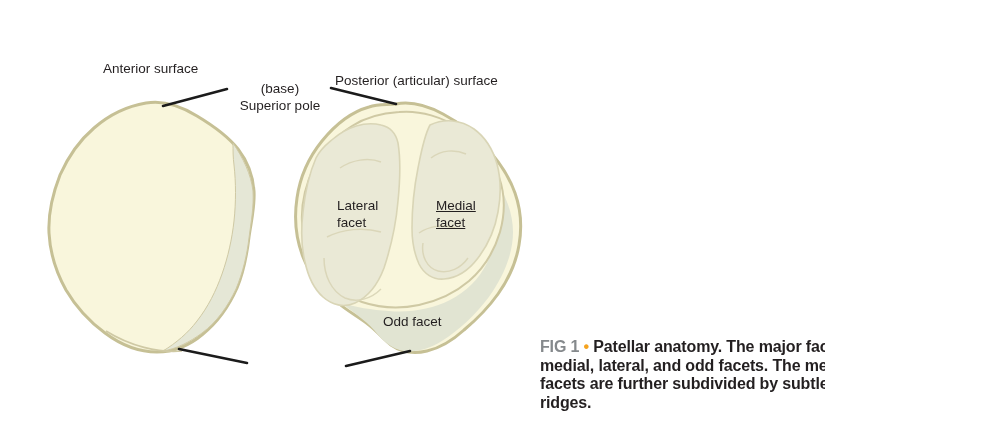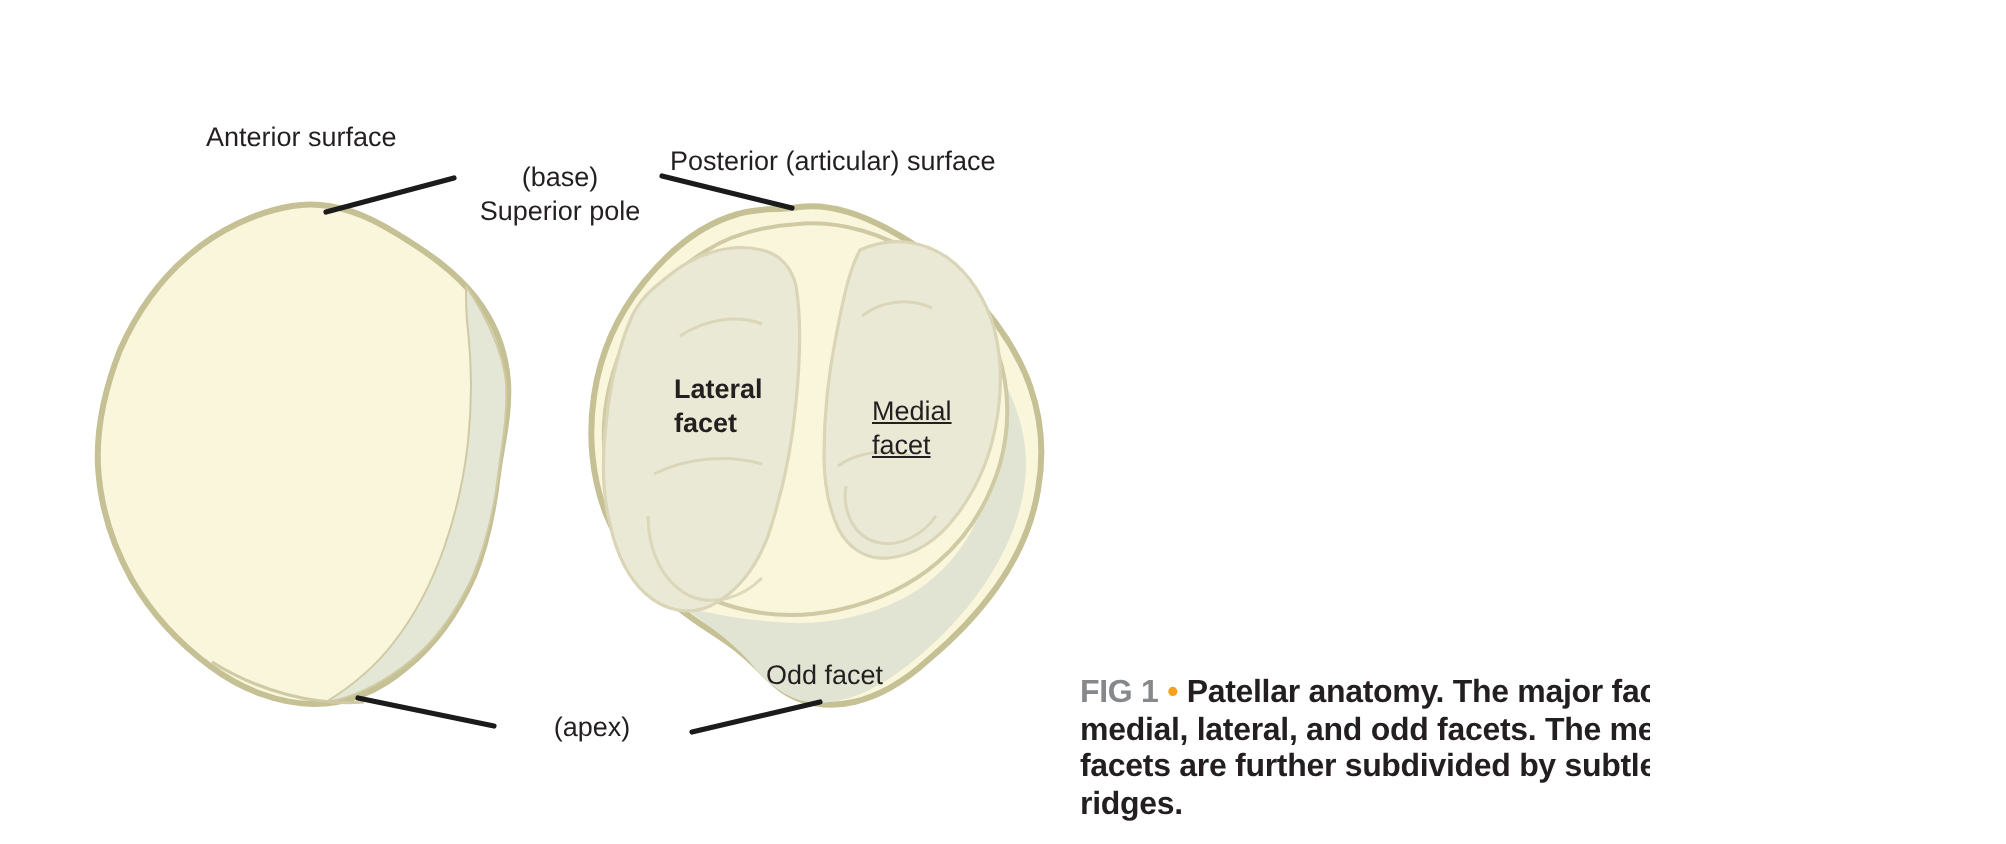--- a/index.html
+++ b/index.html
@@ -96,34 +96,33 @@
 
   <div class="label" style="left:103px;top:60px;">Anterior surface</div>
 
   <div class="label" style="left:335px;top:72px;">Posterior (articular) surface</div>
 
   <div class="label center" style="left:230px;top:80px;width:100px;">
     <div>(base)</div>
     <div>Superior pole</div>
   </div>
 
-  <div class="label" style="left:337px;top:186px;font-weight:bold;">
+  <div class="label" style="left:337px;top:197px;">
     <div>Lateral</div>
     <div>facet</div>
   </div>
 
   <div class="label" style="left:436px;top:197px;text-decoration:underline;">
     <div>Medial</div>
     <div>facet</div>
   </div>
 
-  <div class="label" style="left:383px;top:329px;">Odd facet</div>
+  <div class="label" style="left:383px;top:313px;">Odd facet</div>
 
   <div class="label center" style="left:246px;top:355px;width:100px;">
-    <div>(apex)</div>
   </div>
 
   <div class="caption">
     <span class="tag">FIG 1</span>
     <span class="bullet">•</span>
     <span class="body">Patellar anatomy. The major facets include the medial, lateral, and odd facets. The medial and lateral facets are further subdivided by subtle horizontal ridges.</span>
   </div>
 
 </div>
 

